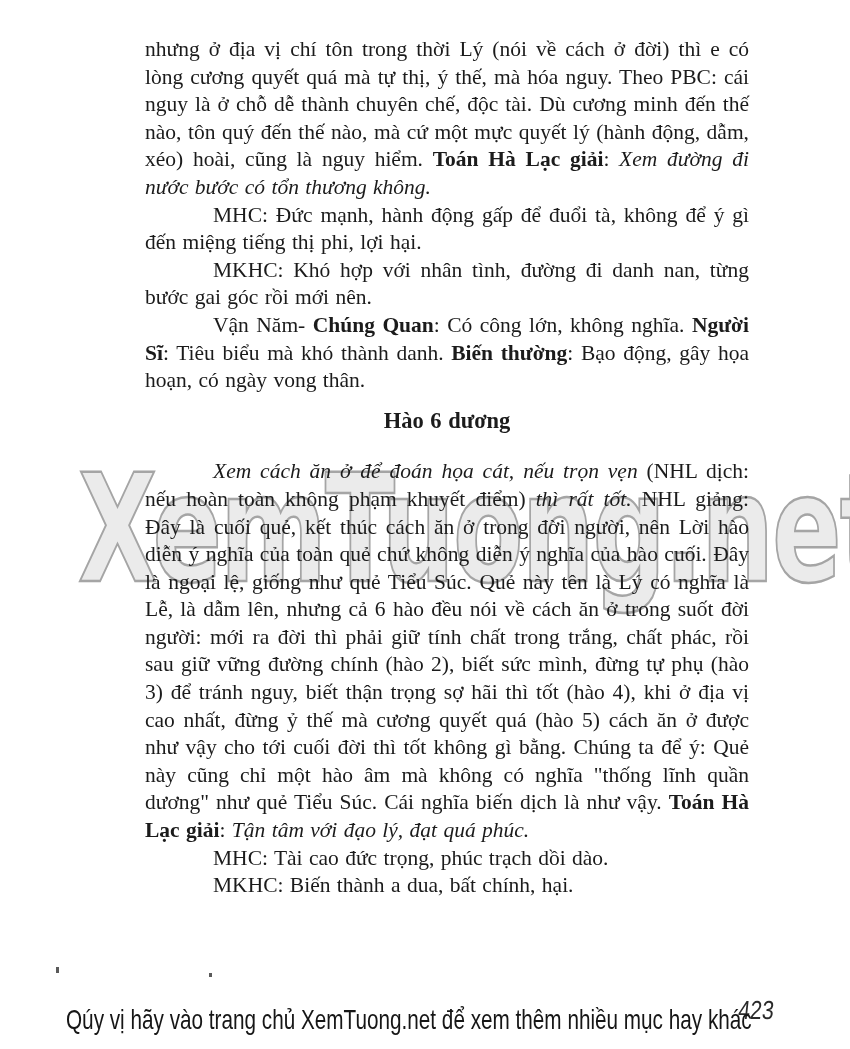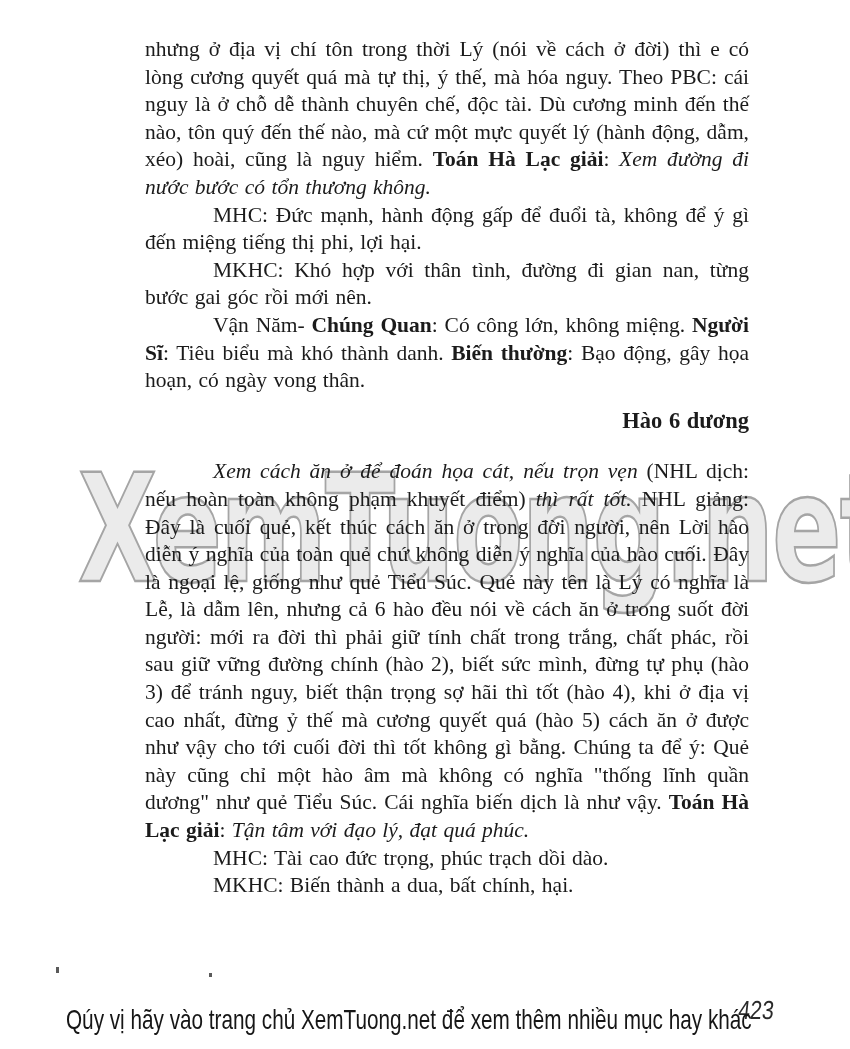--- a/index.html
+++ b/index.html
@@ -42,21 +42,21 @@
     text-align:justify;
     word-spacing:1px;
   }
   .content p{margin:0;text-indent:68px;}
   .content p.no-indent{text-indent:0;}
   .content .b{font-weight:bold;}
   .content .i{font-style:italic;}
   .heading{
     margin:12px 0 24px 0 !important;
     text-indent:0 !important;
-    text-align:right;
+    text-align:center;
     font-weight:bold;
     font-size:22.5px;
   }
 
   
   .footer{
     position:absolute;
     left:66px;top:1004px;
     z-index:4;
     font-family:"Liberation Sans","DejaVu Sans",sans-serif;
@@ -90,23 +90,23 @@
 <div class="page">
 
   <div class="watermark">XemTuong.net</div>
 
   <main class="content">
 
     <p class="no-indent"><span>nhưng ở địa vị chí tôn trong thời Lý (nói về cách ở đời) thì e có lòng cương quyết quá mà tự thị, ý thế, mà hóa nguy. Theo PBC: cái nguy là ở chỗ dễ thành chuyên chế, độc tài. Dù cương minh đến thế nào, tôn quý đến thế nào, mà cứ một mực quyết lý (hành động, dẫm, xéo) hoài, cũng là nguy hiểm. </span><span class="b">Toán Hà Lạc giải</span><span>: </span><span class="i">Xem đường đi nước bước có tổn thương không.</span></p>
 
     <p><span>MHC: Đức mạnh, hành động gấp để đuổi tà, không để ý gì đến miệng tiếng thị phi, lợi hại.</span></p>
 
-    <p><span>MKHC: Khó hợp với thân tình, đường đi gian nan, từng bước gai góc rồi mới nên.</span></p>
+    <p><span>MKHC: Khó hợp với nhân tình, đường đi danh nan, từng bước gai góc rồi mới nên.</span></p>
 
-    <p><span>Vận Năm- </span><span class="b">Chúng Quan</span><span>: Có công lớn, không miệng. </span><span class="b">Người Sĩ</span><span>: Tiêu biểu mà khó thành danh. </span><span class="b">Biến thường</span><span>: Bạo động, gây họa hoạn, có ngày vong thân.</span></p>
+    <p><span>Vận Năm- </span><span class="b">Chúng Quan</span><span>: Có công lớn, không nghĩa. </span><span class="b">Người Sĩ</span><span>: Tiêu biểu mà khó thành danh. </span><span class="b">Biến thường</span><span>: Bạo động, gây họa hoạn, có ngày vong thân.</span></p>
 
     <p class="heading">Hào 6 dương</p>
 
     <p><span class="i">Xem cách ăn ở để đoán họa cát, nếu trọn vẹn </span><span>(NHL dịch: nếu hoàn toàn không phạm khuyết điểm) </span><span class="i">thì rất tốt.</span><span> NHL giảng: Đây là cuối quẻ, kết thúc cách ăn ở trong đời người, nên Lời hào diễn ý nghĩa của toàn quẻ chứ không diễn ý nghĩa của hào cuối. Đây là ngoại lệ, giống như quẻ Tiểu Súc. Quẻ này tên là Lý có nghĩa là Lễ, là dẫm lên, nhưng cả 6 hào đều nói về cách ăn ở trong suốt đời người: mới ra đời thì phải giữ tính chất trong trắng, chất phác, rồi sau giữ vững đường chính (hào 2), biết sức mình, đừng tự phụ (hào 3) để tránh nguy, biết thận trọng sợ hãi thì tốt (hào 4), khi ở địa vị cao nhất, đừng ỷ thế mà cương quyết quá (hào 5) cách ăn ở được như vậy cho tới cuối đời thì tốt không gì bằng. Chúng ta để ý: Quẻ này cũng chỉ một hào âm mà không có nghĩa "thống lĩnh quần dương" như quẻ Tiểu Súc. Cái nghĩa biến dịch là như vậy. </span><span class="b">Toán Hà Lạc giải</span><span>: </span><span class="i">Tận tâm với đạo lý, đạt quá phúc.</span></p>
 
     <p><span>MHC: Tài cao đức trọng, phúc trạch dồi dào.</span></p>
 
     <p><span>MKHC: Biến thành a dua, bất chính, hại.</span></p>
 
   </main>

